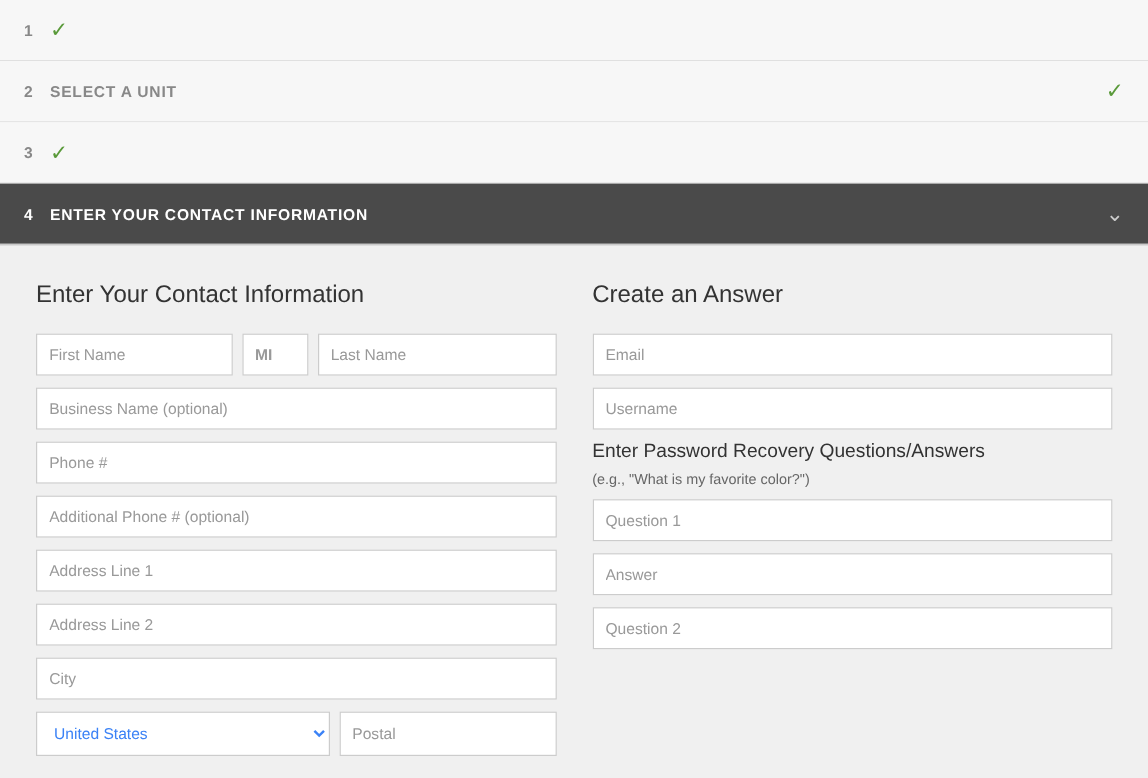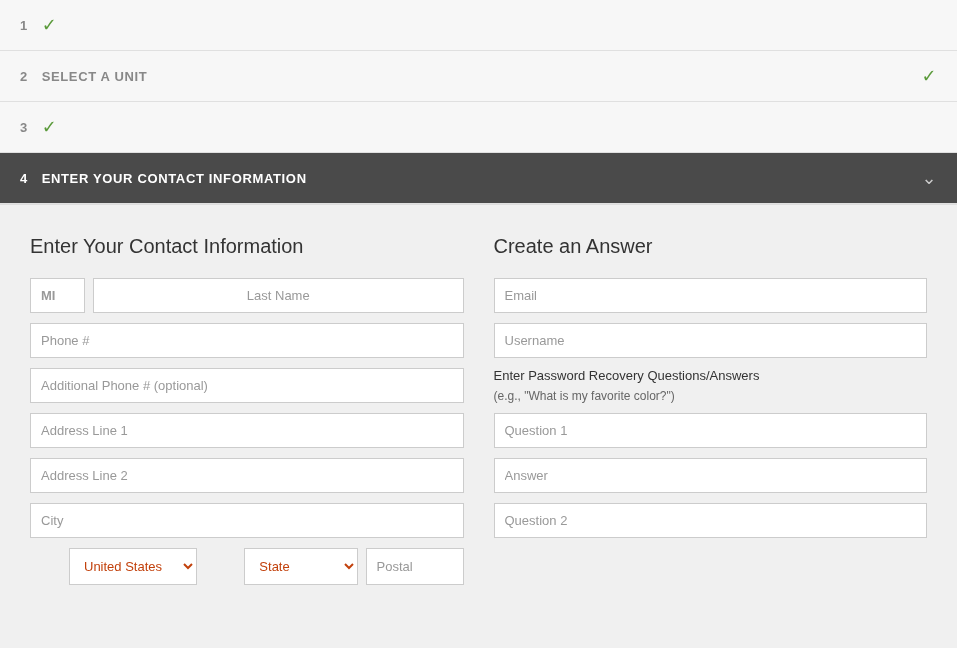--- a/index.html
+++ b/index.html
@@ -101,37 +101,35 @@
       flex: 2;
     }
 
     .input-mi {
       flex: 0 0 55px;
       font-weight: bold;
     }
 
     .input-last-name {
       flex: 2.5;
-      text-align: center;
     }
 
     .form-group {
       margin-bottom: 10px;
     }
 
     .form-select {
       width: 100%;
       padding: 9px 10px;
       border: 1px solid #ccc;
       background: #fff;
       font-size: 13px;
-      color: #c2410c;
+      color: #3b82f6;
       outline: none;
       appearance: auto;
-      margin-left: 39px;
     }
 
     .bottom-row {
       display: flex;
       gap: 8px;
       margin-bottom: 10px;
     }
 
     .select-country {
       flex: 1.4;
@@ -179,24 +177,28 @@
   </div>
 
 </div>
 
 <div class="main-content">
 
   <div class="left-section">
     <h2 class="section-title">Enter Your Contact Information</h2>
 
     <div class="form-row">
+      <input class="form-input input-first-name" type="text" placeholder="First Name" style="">
       <input class="form-input input-mi" type="text" placeholder="MI" style="">
       <input class="form-input input-last-name" type="text" placeholder="Last Name" style="">
     </div>
 
+    <div class="form-group">
+      <input class="form-input" type="text" placeholder="Business Name (optional)" style="">
+    </div>
 
     <div class="form-group">
       <input class="form-input" type="text" placeholder="Phone #" style="">
     </div>
 
     <div class="form-group">
       <input class="form-input" type="text" placeholder="Additional Phone # (optional)" style="">
     </div>
 
     <div class="form-group">
@@ -209,45 +211,39 @@
 
     <div class="form-group">
       <input class="form-input" type="text" placeholder="City" style="">
     </div>
 
     <div class="bottom-row">
       <select class="form-select select-country">
         <option>United States</option>
         <option>Canada</option>
       </select>
-      <select class="form-select select-state">
-        <option>State</option>
-        <option>AL</option>
-        <option>AK</option>
-        <option>AZ</option>
-      </select>
       <input class="form-input input-postal" type="text" placeholder="Postal" style="">
     </div>
 
   </div>
 
   <div class="right-section">
     <h2 class="section-title">Create an Answer</h2>
 
     <div class="form-group">
       <input class="form-input" type="email" placeholder="Email" style="">
     </div>
 
 
     <div class="form-group">
       <input class="form-input" type="text" placeholder="Username" style="">
     </div>
 
     <div>
-      <h3 class="section-title" style="font-size:13px; margin-top:8px; margin-bottom:6px;">Enter Password Recovery Questions/Answers</h3>
+      <h3 class="section-title" style="font-size:16px; margin-top:8px; margin-bottom:6px;">Enter Password Recovery Questions/Answers</h3>
       <p class="password-hint">(e.g., "What is my favorite color?")</p>
 
       <div class="form-group">
         <input class="form-input" type="text" placeholder="Question 1" style="">
       </div>
 
       <div class="form-group">
         <input class="form-input" type="text" placeholder="Answer" style="">
       </div>
 

